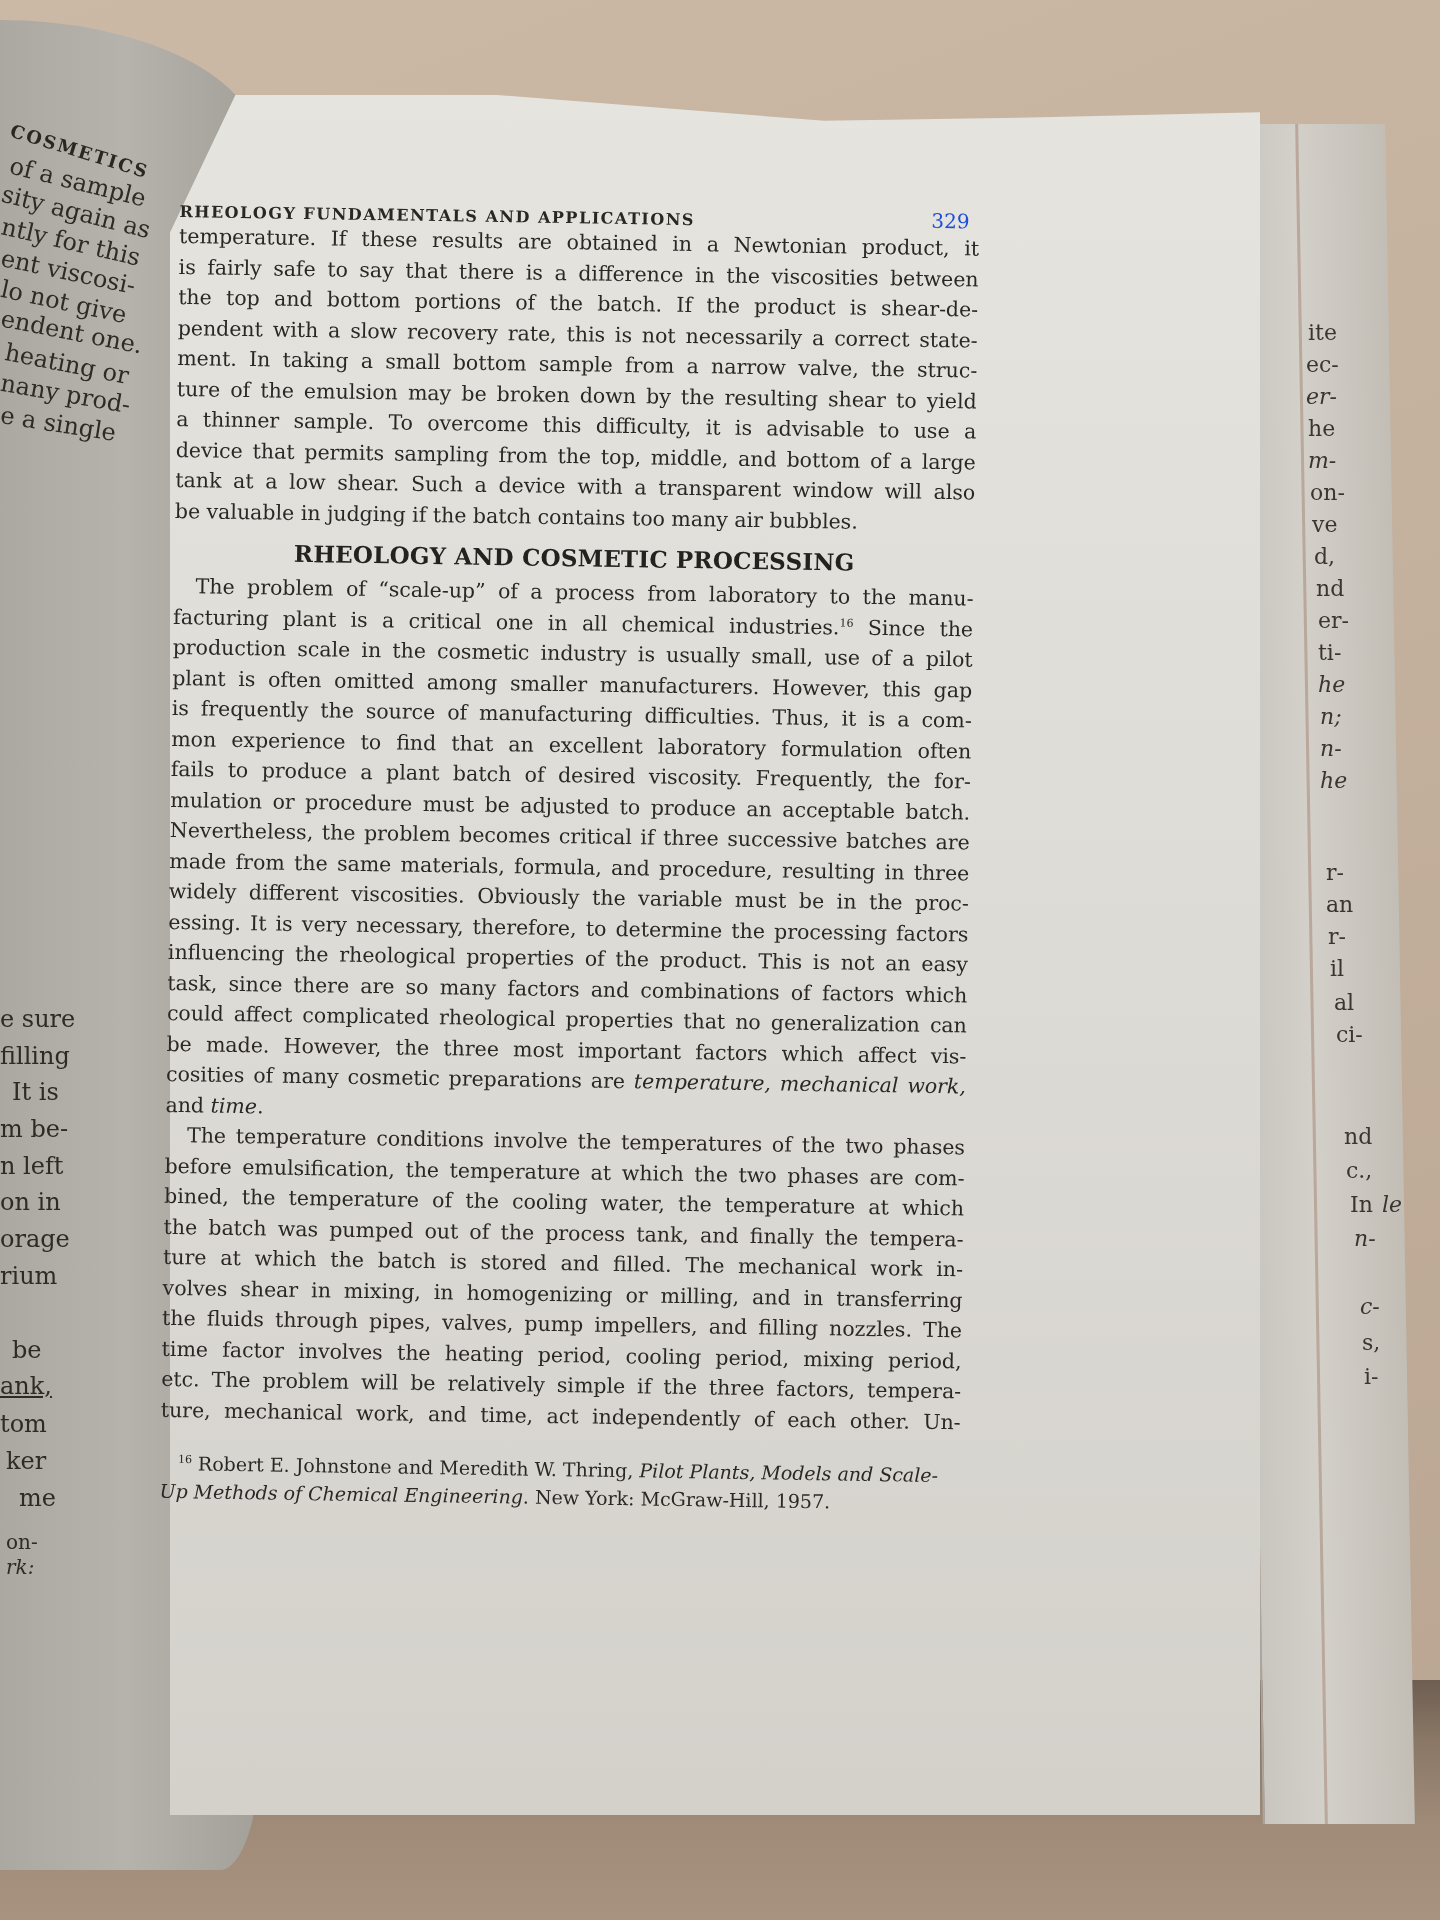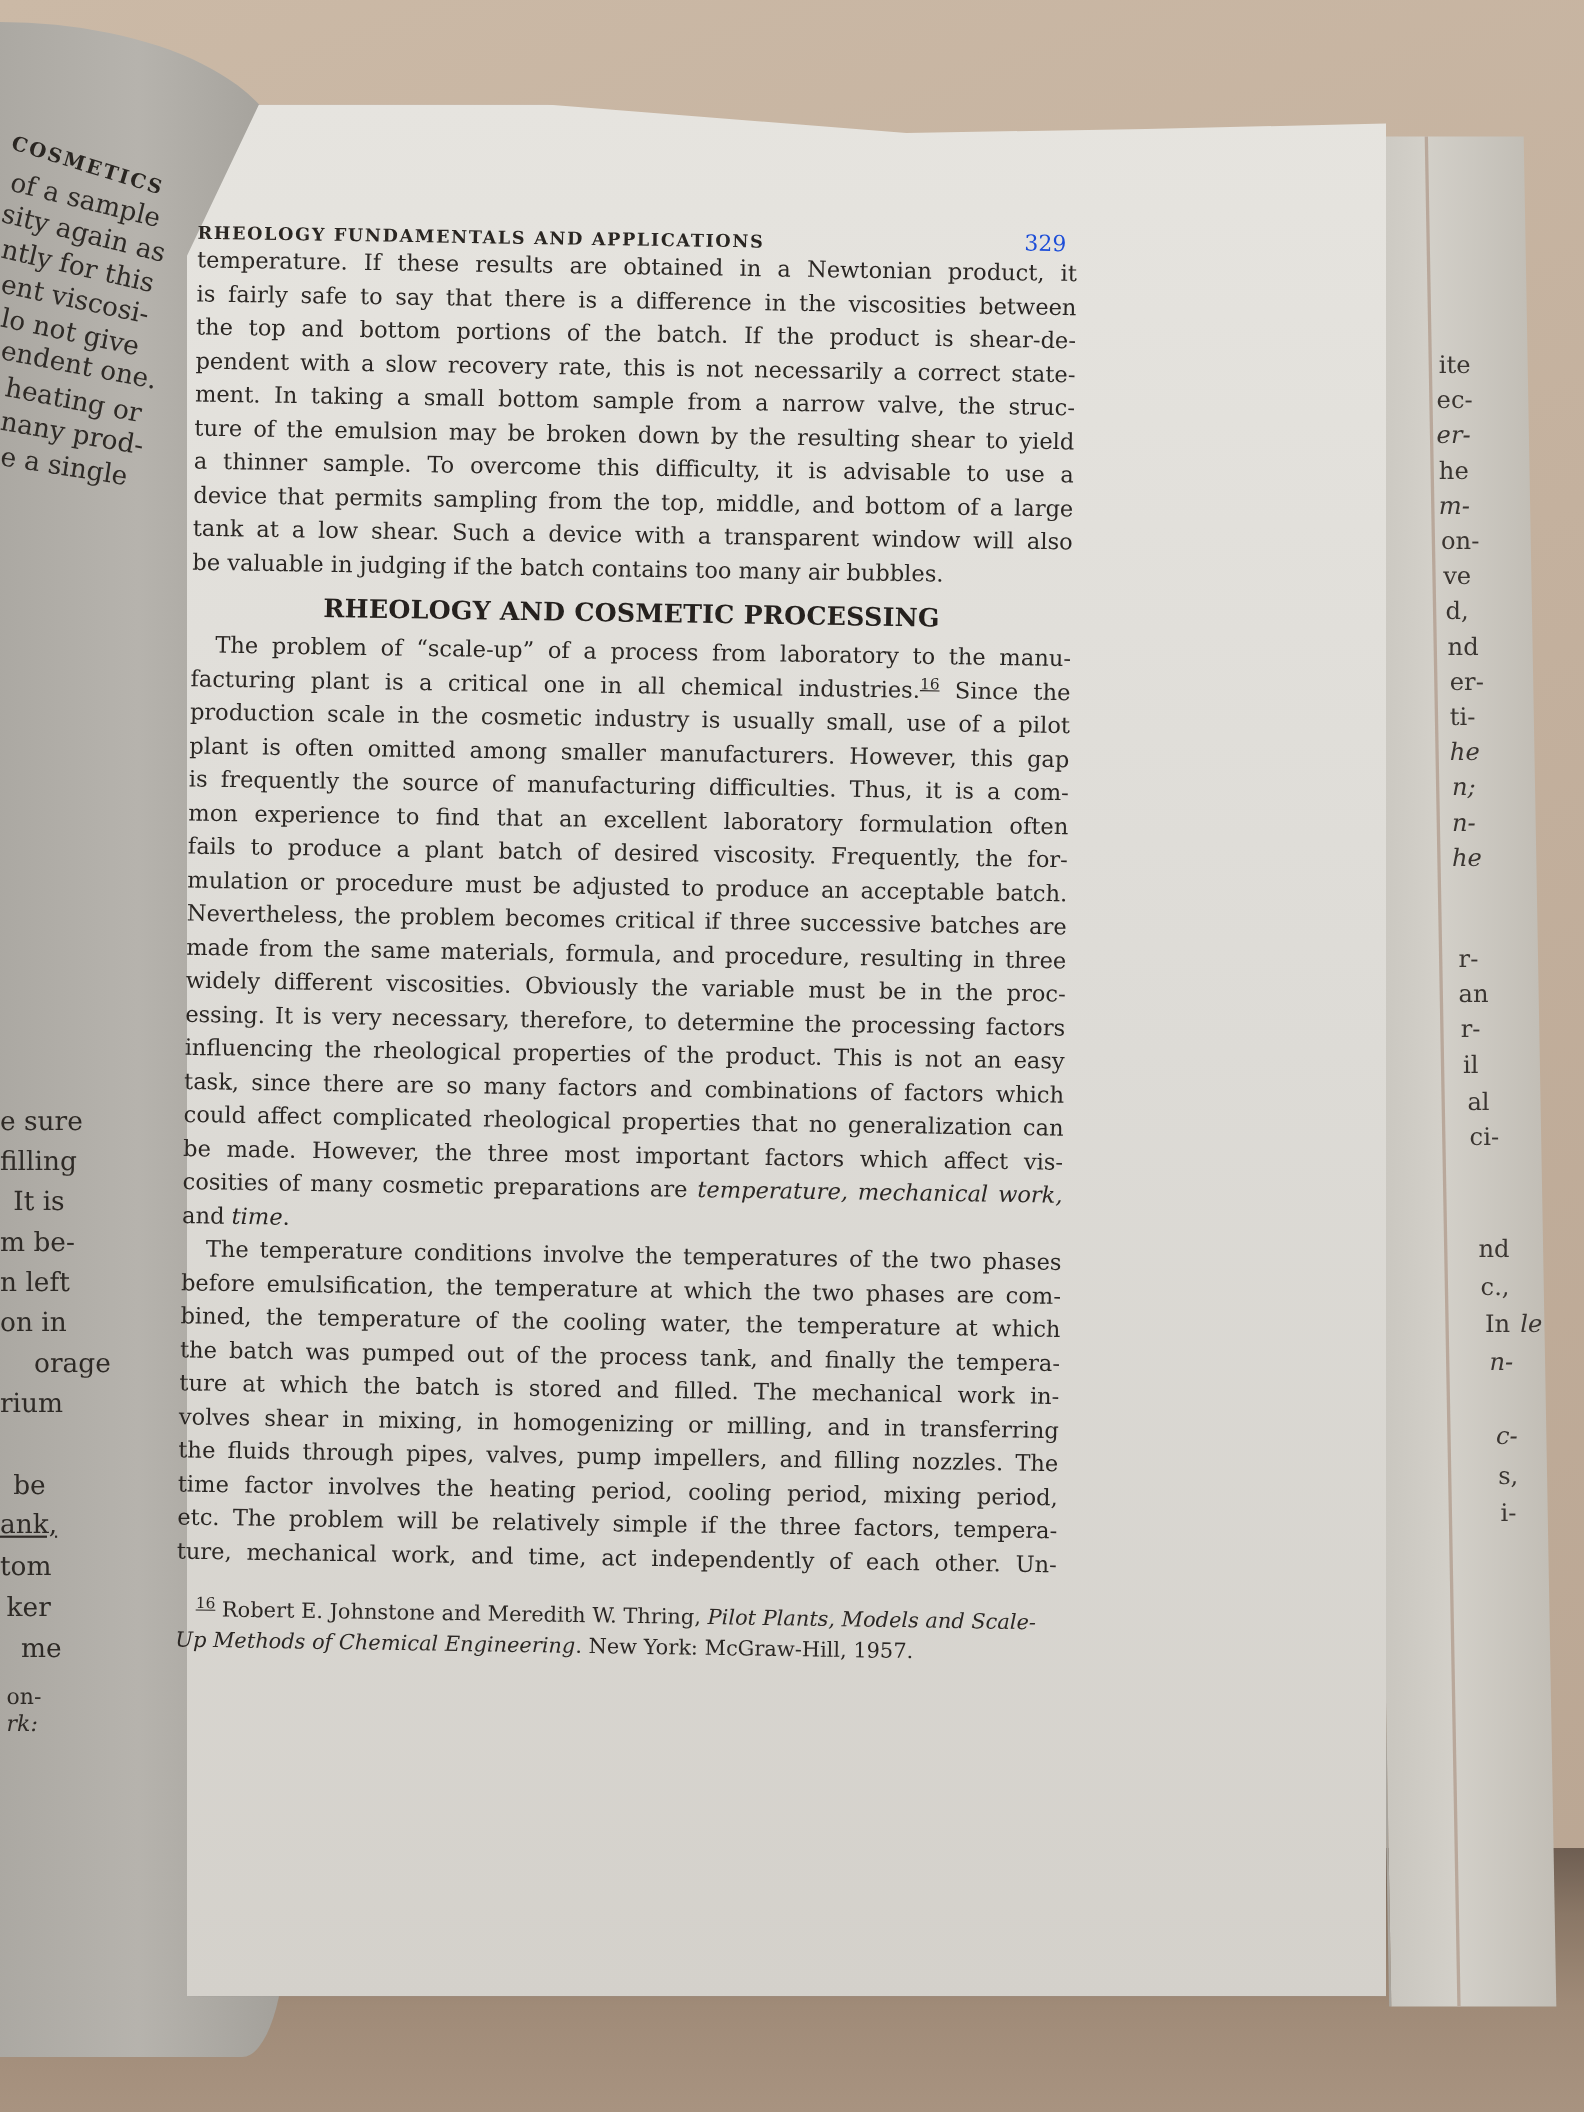--- a/index.html
+++ b/index.html
@@ -125,21 +125,21 @@
       text-align: center;
       font-weight: bold;
       font-size: 23px;
       margin: 12px 0 6px 0;
       letter-spacing: 0.2px;
       color: #25211e;
     }
     .indent { padding-left: 22px; }
     .last-line { text-align-last: left !important; }
     em { font-style: italic; }
-    sup { font-size: 14px; vertical-align: super; line-height: 0; text-decoration: underline; }
+    sup { font-size: 11px; vertical-align: super; line-height: 0; }
     .footnote {
       margin-top: 24px;
       font-size: 19px;
       line-height: 28px;
       color: #2b2724;
     }
     .footnote .line { display: block; white-space: nowrap; }
   </style>
 </head>
 <body>
@@ -157,21 +157,21 @@
   <div class="frag" style="left:44px;top:330px;transform:rotate(11deg);">heating or</div>
   <div class="frag" style="left:40px;top:360px;transform:rotate(10deg);">nany prod-</div>
   <div class="frag" style="left:40px;top:390px;transform:rotate(9deg);">e a single</div>
 
   <div class="frag" style="left:40px;top:985px;">e sure</div>
   <div class="frag" style="left:40px;top:1022px;">filling</div>
   <div class="frag" style="left:52px;top:1058px;">It is</div>
   <div class="frag" style="left:40px;top:1095px;">m be-</div>
   <div class="frag" style="left:40px;top:1132px;">n left</div>
   <div class="frag" style="left:40px;top:1168px;">on in</div>
-  <div class="frag" style="left:40px;top:1205px;margin-left:31px;">orage</div>
+  <div class="frag" style="left:40px;top:1205px;">orage</div>
   <div class="frag" style="left:40px;top:1242px;">rium</div>
   <div class="frag" style="left:52px;top:1316px;">be</div>
   <div class="frag" style="left:40px;top:1352px;text-decoration:underline;">ank,</div>
   <div class="frag" style="left:40px;top:1390px;">tom</div>
   <div class="frag" style="left:46px;top:1427px;">ker</div>
   <div class="frag" style="left:46px;top:1464px;margin-left:13px;">me</div>
   <div class="frag" style="left:46px;top:1510px;font-size:20px;">on-</div>
   <div class="frag" style="left:46px;top:1535px;font-size:20px;font-style:italic;">rk:</div>
 </div>
 

